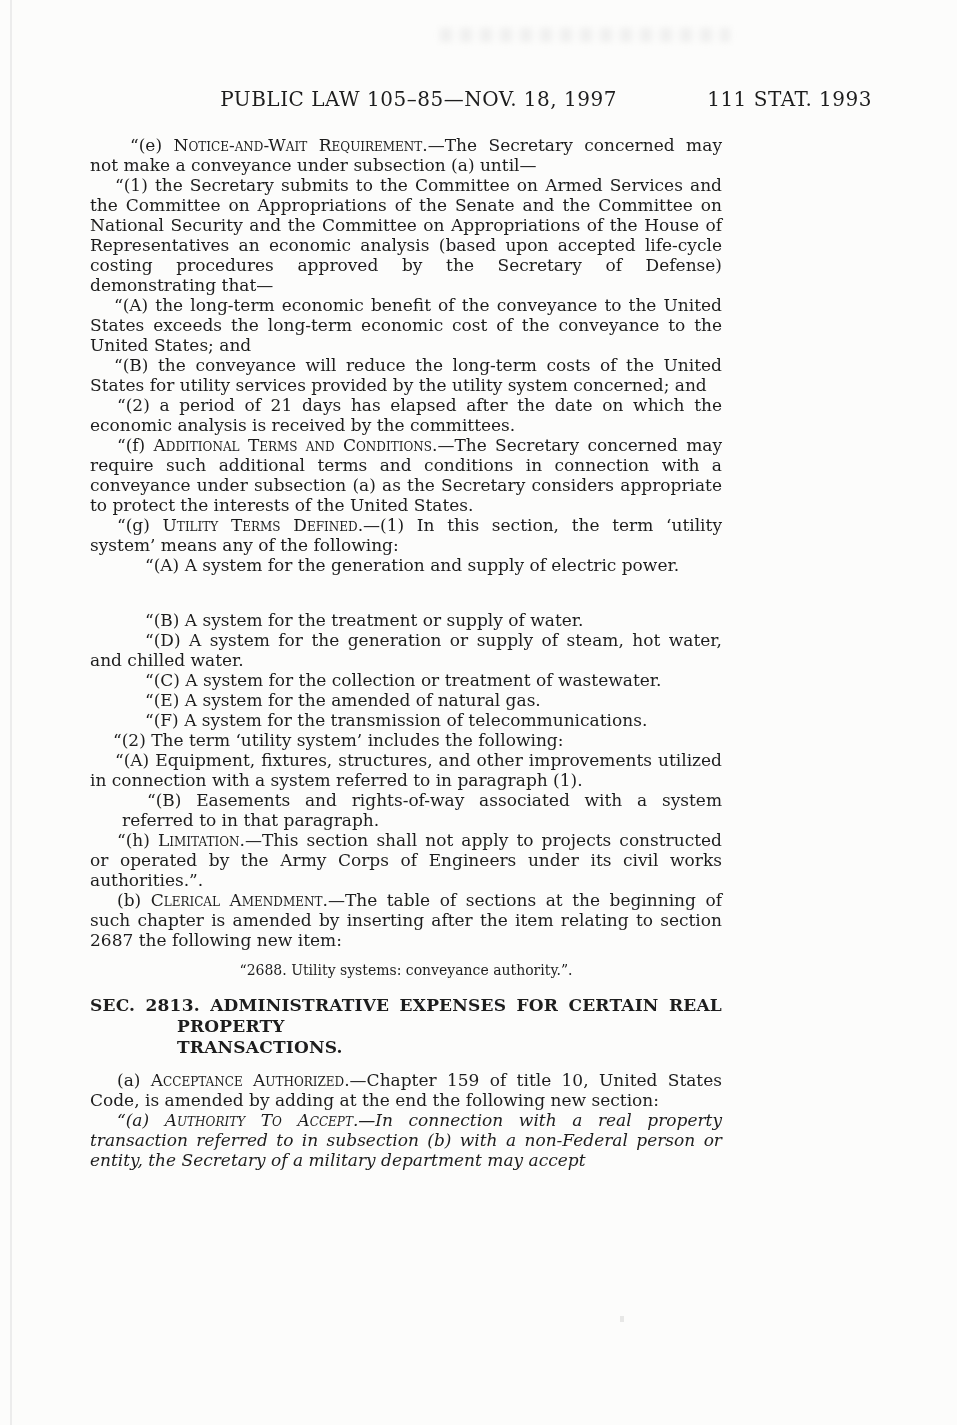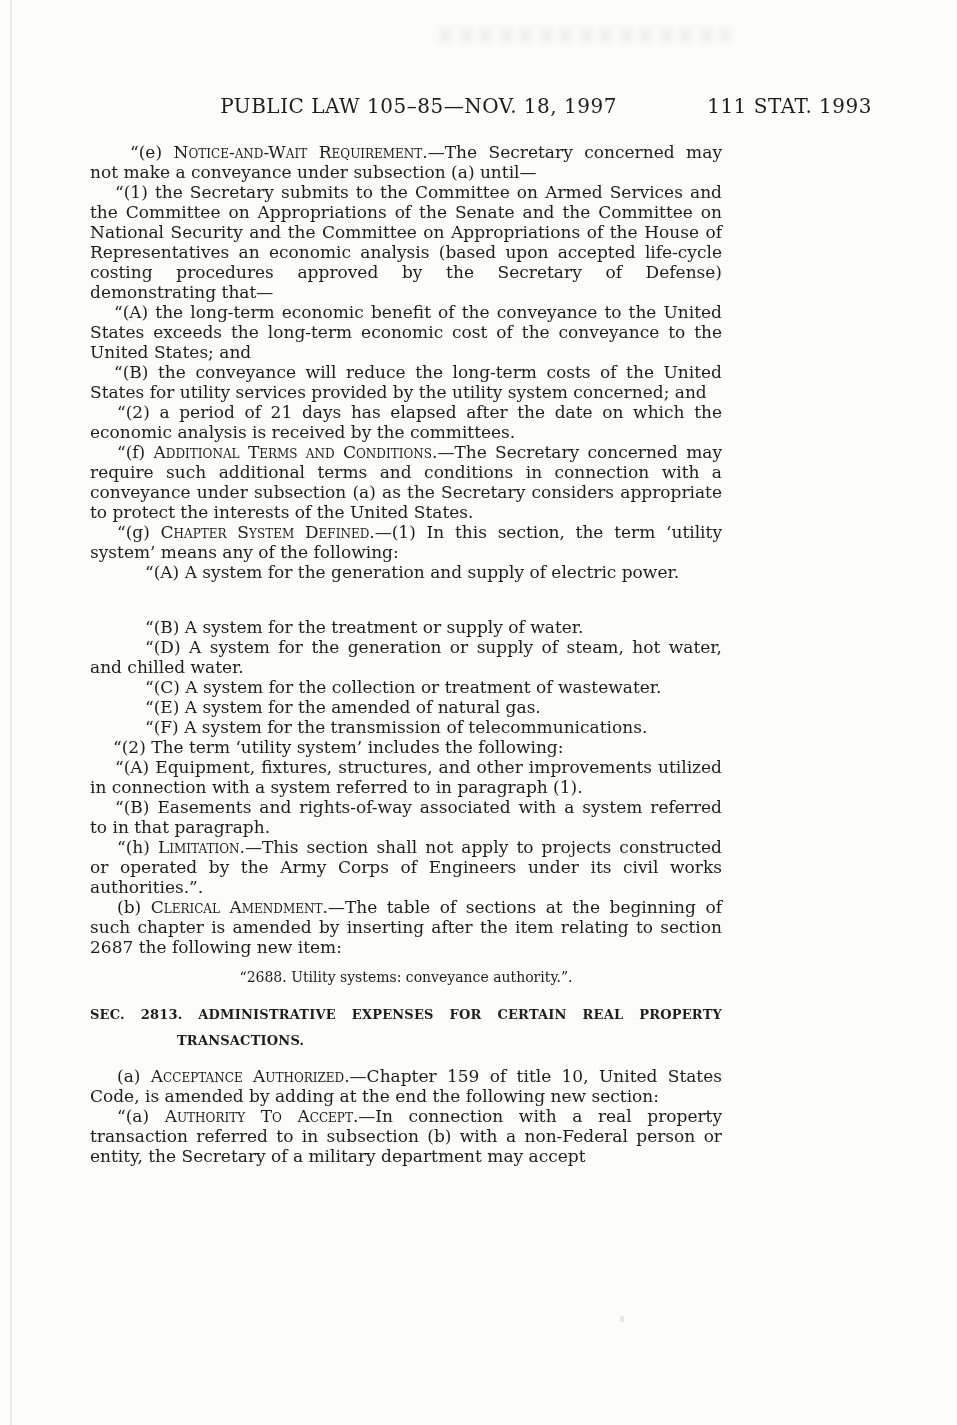--- a/index.html
+++ b/index.html
@@ -38,21 +38,21 @@
     left: 620px;
     top: 1316px;
     width: 4px;
     height: 6px;
     background: #d8d8d8;
     opacity: 0.6;
   }
   .page {
     position: absolute;
     left: 90px;
-    top: 11px;
+    top: 4px;
     width: 782px;
   }
   .running-header {
     display: flex;
     align-items: baseline;
     margin-top: 84px;
     font-size: 20px;
     line-height: 23px;
     white-space: nowrap;
   }
@@ -80,22 +80,22 @@
   .m2 { margin-left: 62px; }
   .sc { font-variant: small-caps; }
   .note {
     font-size: 14px;
     line-height: 17px;
     margin: 12px 0 12px 0 !important;
     text-align: center;
   }
   .sec-heading {
     font-weight: bold;
-    font-size: 13px;
-    line-height: 26px;
+    font-size: 17px;
+    line-height: 21px;
     margin: 16px 0 12px 87px !important;
     text-indent: -87px;
     text-align: justify;
     text-align-last: justify;
     letter-spacing: 0.2px;
   }
   .usc-heading {
     font-weight: bold;
     font-size: 17.5px;
     line-height: 21px;
@@ -119,30 +119,30 @@
   </div>
 
   <div class="content">
 
   <p style="text-indent: 40px;">“(e) <span class="sc">Notice-and-Wait Requirement</span>.—The Secretary concerned may not make a conveyance under subsection (a) until—</p>
       <p class="m1" style="text-indent: 25px;">“(1) the Secretary submits to the Committee on Armed Services and the Committee on Appropriations of the Senate and the Committee on National Security and the Committee on Appropriations of the House of Representatives an economic analysis (based upon accepted life-cycle costing procedures approved by the Secretary of Defense) demonstrating that—</p>
       <p class="m2" style="text-indent: 24px;">“(A) the long-term economic benefit of the conveyance to the United States exceeds the long-term economic cost of the conveyance to the United States; and</p>
       <p class="m2" style="text-indent: 24px;">“(B) the conveyance will reduce the long-term costs of the United States for utility services provided by the utility system concerned; and</p>
       <p style="text-indent: 27px;">“(2) a period of 21 days has elapsed after the date on which the economic analysis is received by the committees.</p>
       <p style="text-indent: 27px;">“(f) <span class="sc">Additional Terms and Conditions</span>.—The Secretary concerned may require such additional terms and conditions in connection with a conveyance under subsection (a) as the Secretary considers appropriate to protect the interests of the United States.</p>
-      <p style="text-indent: 27px;">“(g) <span class="sc">Chapter System Defined</span>.—(1) In this section, the term ‘utility system’ means any of the following:</p>
+      <p style="text-indent: 27px;">“(g) <span class="sc">Utility Terms Defined</span>.—(1) In this section, the term ‘utility system’ means any of the following:</p>
       <p style="text-indent: 55px;">“(A) A system for the generation and supply of electric power.</p>
       <p style="text-indent: 55px; margin-top: 35px;">“(B) A system for the treatment or supply of water.</p>
       <p style="text-indent: 55px;">“(D) A system for the generation or supply of steam, hot water, and chilled water.</p>
       <p style="text-indent: 55px;">“(C) A system for the collection or treatment of wastewater.</p>
       <p style="text-indent: 55px;">“(E) A system for the amended of natural gas.</p>
       <p style="text-indent: 55px;">“(F) A system for the transmission of telecommunications.</p>
       <p style="text-indent: 23px;">“(2) The term ‘utility system’ includes the following:</p>
       <p class="m1" style="text-indent: 25px;">“(A) Equipment, fixtures, structures, and other improvements utilized in connection with a system referred to in paragraph (1).</p>
-      <p class="m1" style="text-indent: 25px;">“(B) Easements and rights-of-way associated with a system referred to in that paragraph.</p>
+      <p class="m1" style="text-indent: 25px; margin-left: 32px;">“(B) Easements and rights-of-way associated with a system referred to in that paragraph.</p>
       <p style="text-indent: 27px;">“(h) <span class="sc">Limitation</span>.—This section shall not apply to projects constructed or operated by the Army Corps of Engineers under its civil works authorities.”.</p>
       <p style="text-indent: 27px;">(b) <span class="sc">Clerical Amendment</span>.—The table of sections at the beginning of such chapter is amended by inserting after the item relating to section 2687 the following new item:</p>
       <p class="note">“2688. Utility systems: conveyance authority.”.</p>
       <p class="sec-heading">SEC. 2813. ADMINISTRATIVE EXPENSES FOR CERTAIN REAL PROPERTY<br>TRANSACTIONS.</p>
       <p style="text-indent: 27px;">(a) <span class="sc">Acceptance Authorized</span>.—Chapter 159 of title 10, United States Code, is amended by adding at the end the following new section:</p>
-      <p style="text-indent: 27px;">“(a) <span class="sc">Authority To Accept</span>.—In connection with a real property transaction referred to in subsection (b) with a non-Federal person or entity, the Secretary of a military department may accept</p>
+      <p style="text-indent: 27px; font-style: italic;">“(a) <span class="sc">Authority To Accept</span>.—In connection with a real property transaction referred to in subsection (b) with a non-Federal person or entity, the Secretary of a military department may accept</p>
     </div>
 </div>
 
 </body></html>

